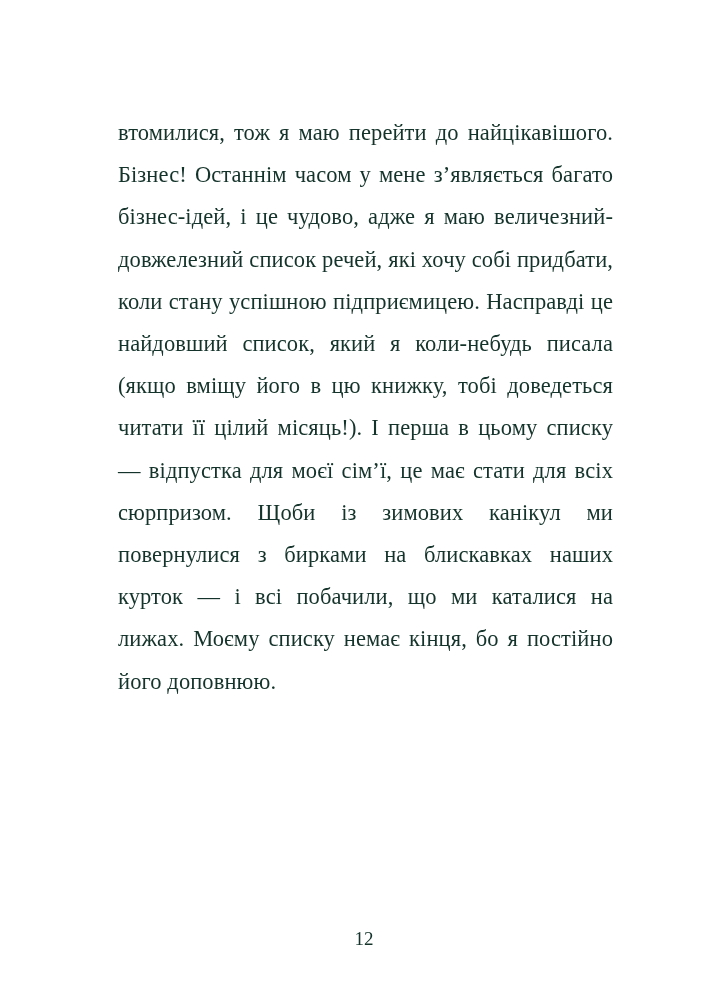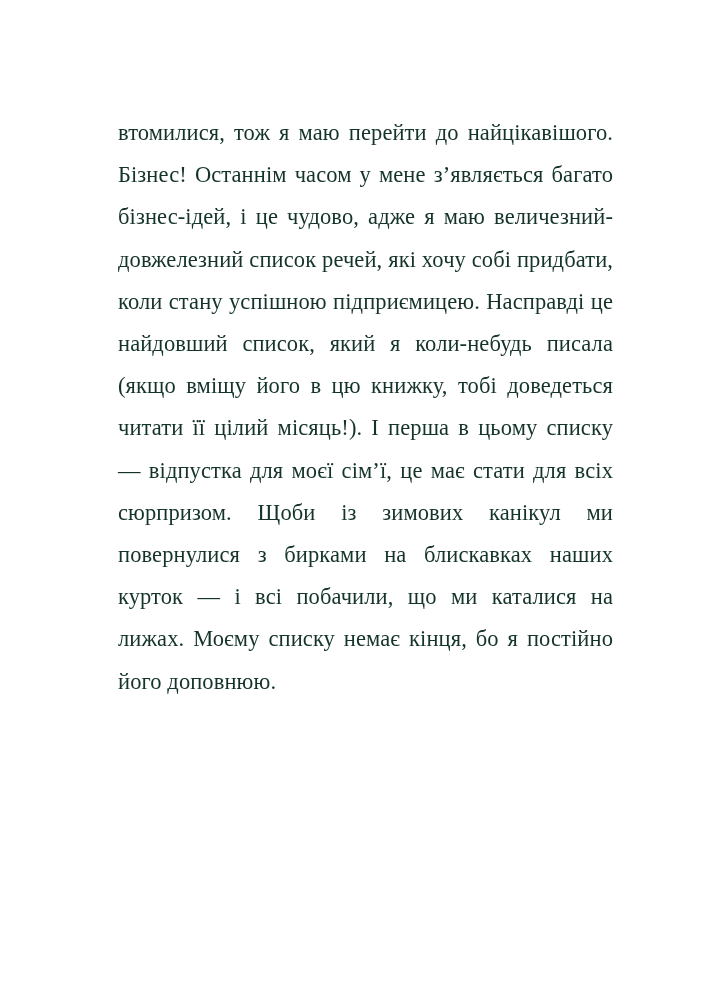--- a/index.html
+++ b/index.html
@@ -50,13 +50,14 @@
     font-family: "Liberation Serif", "DejaVu Serif", serif;
   }
 </style>
 </head>
 <body>
 
 <div class="page">
   <div class="text-block">
     <p>втомилися, тож я маю перейти до найцікавішого. Бізнес! Останнім часом у мене з’являється багато бізнес-ідей, і це чудово, адже я маю величезний-довжелезний список речей, які хочу собі придбати, коли стану успішною підприємицею. Насправді це найдовший список, який я коли-небудь писала (якщо вміщу його в цю книжку, тобі доведеться читати її цілий місяць!). І перша в цьому списку — відпустка для моєї сім’ї, це має стати для всіх сюрпризом. Щоби із зимових канікул ми повернулися з бирками на блискавках наших курток — і всі побачили, що ми каталися на лижах. Моєму списку немає кінця, бо я постійно його доповнюю.</p>
   </div>
+  <div class="page-number">12</div>
 </div>
 
 </body></html>

